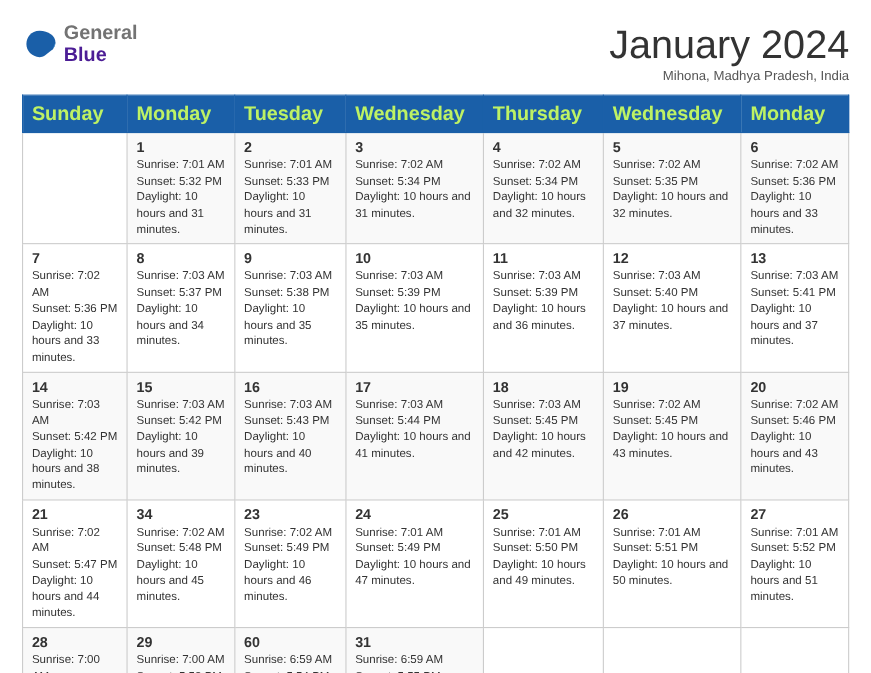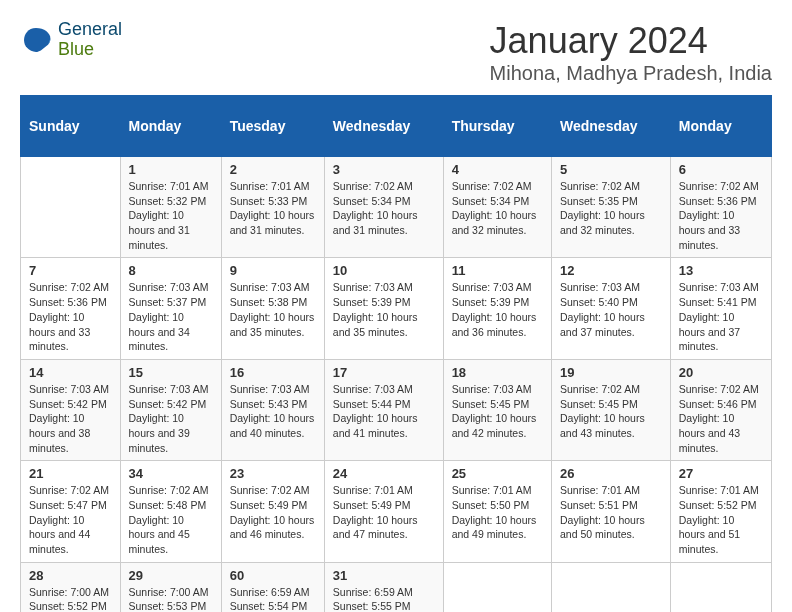--- a/index.html
+++ b/index.html
@@ -21,54 +21,55 @@
       align-items: center;
       gap: 6px;
     }
     .logo-text {
       display: flex;
       flex-direction: column;
       line-height: 1.1;
     }
     .logo-general {
       font-size: 18px;
-      font-weight: normal;
-      color: #0c4a6e;
+      font-weight: bold;
+      color: #737373;
     }
     .logo-blue {
       font-size: 18px;
-      font-weight: normal;
-      color: #4d7c0f;
+      font-weight: bold;
+      color: #4c1d95;
     }
     .logo-icon {
       width: 32px;
       height: 32px;
     }
     .title-area {
+      text-align: right;
     }
     .month-title {
       font-size: 36px;
       font-weight: normal;
       color: #333;
     }
     .location-title {
-      font-size: 20px;
+      font-size: 12px;
       color: #555;
     }
     table {
       width: 100%;
       border-collapse: collapse;
       font-size: 11px;
     }
     thead tr th {
       background-color: #1a5fa8;
-      color: #ffffff;
+      color: #bef264;
       text-align: left;
-      padding: 22px 8px;
-      font-size: 14px;
+      padding: 6px 8px;
+      font-size: 18px;
       font-weight: bold;
       border: 1px solid #1a5fa8;
     }
     tbody tr td {
       border: 1px solid #ccc;
       padding: 5px 8px;
       vertical-align: top;
       min-height: 80px;
       height: 90px;
     }

